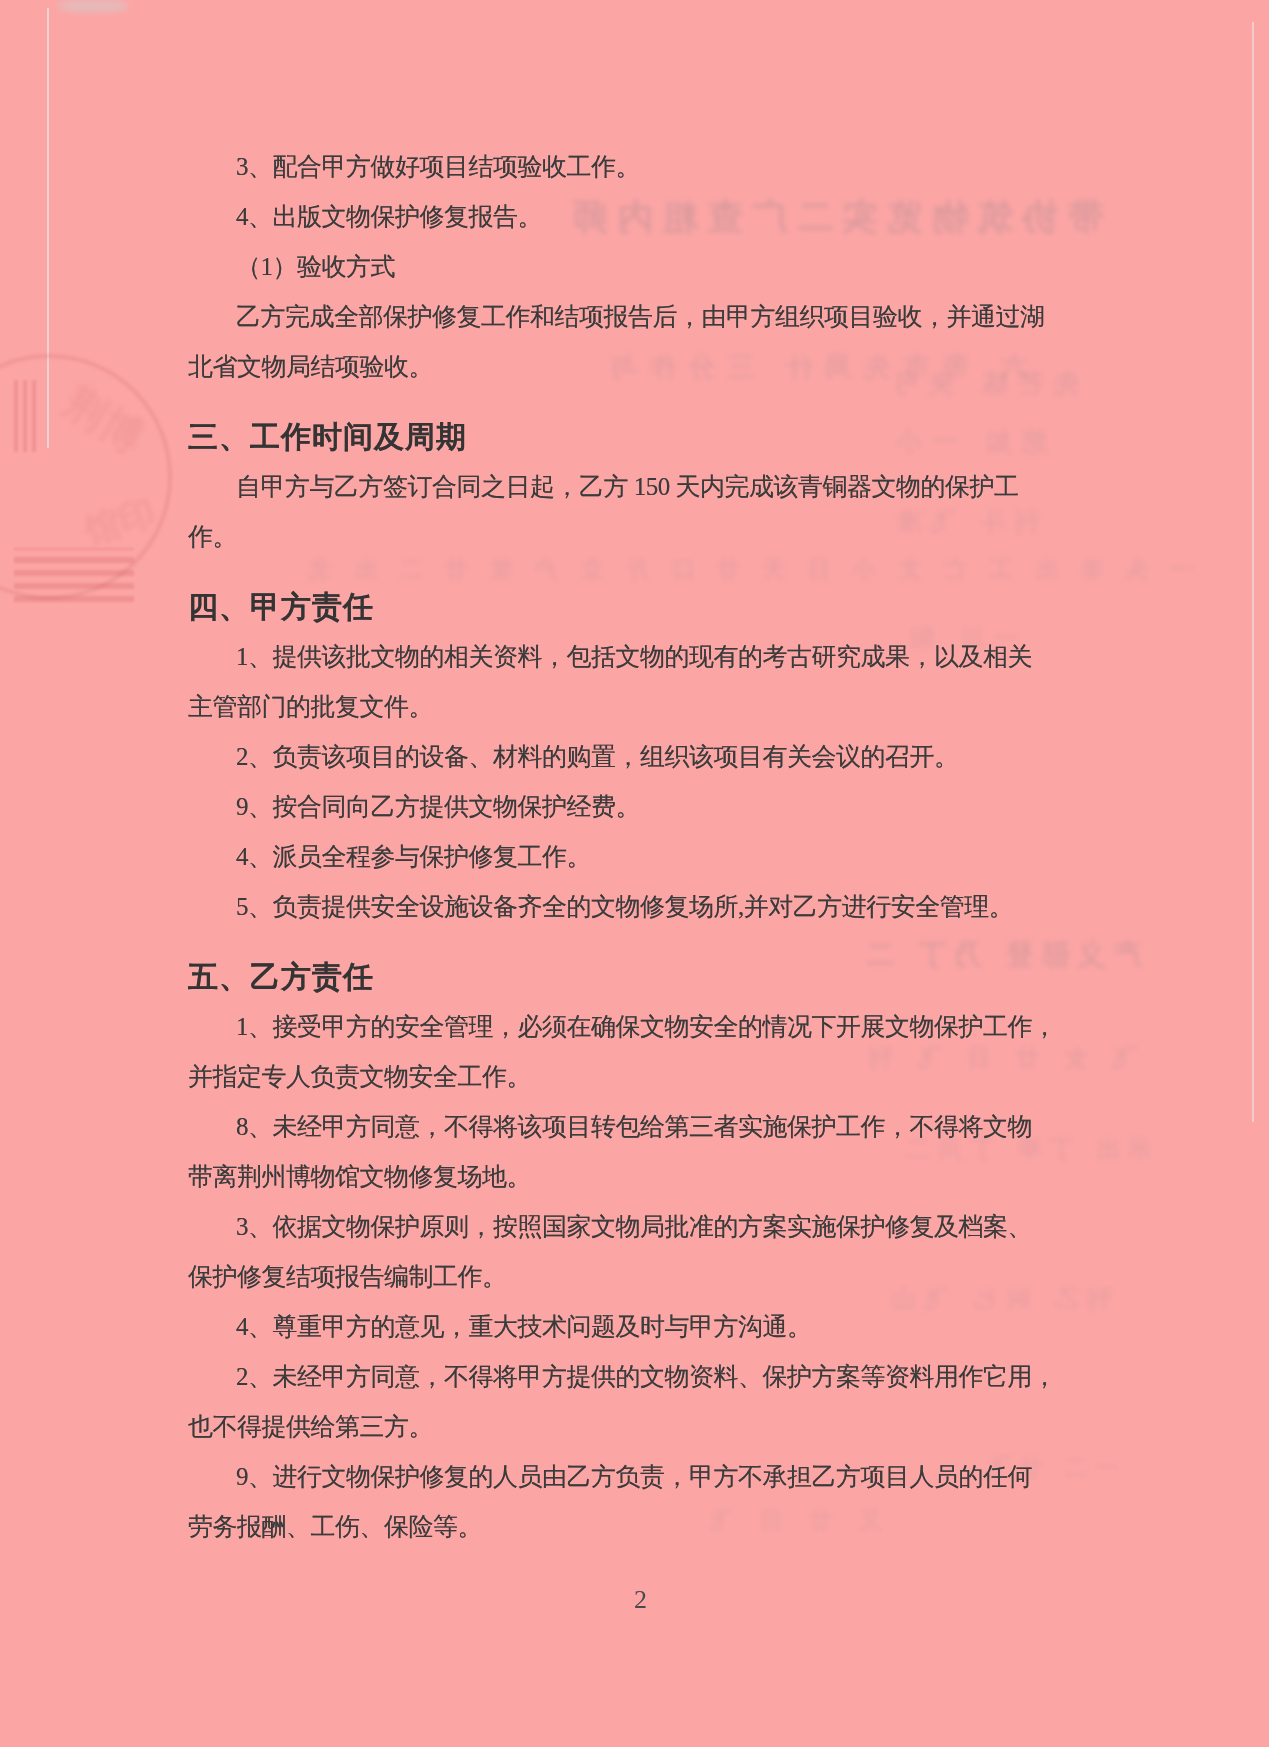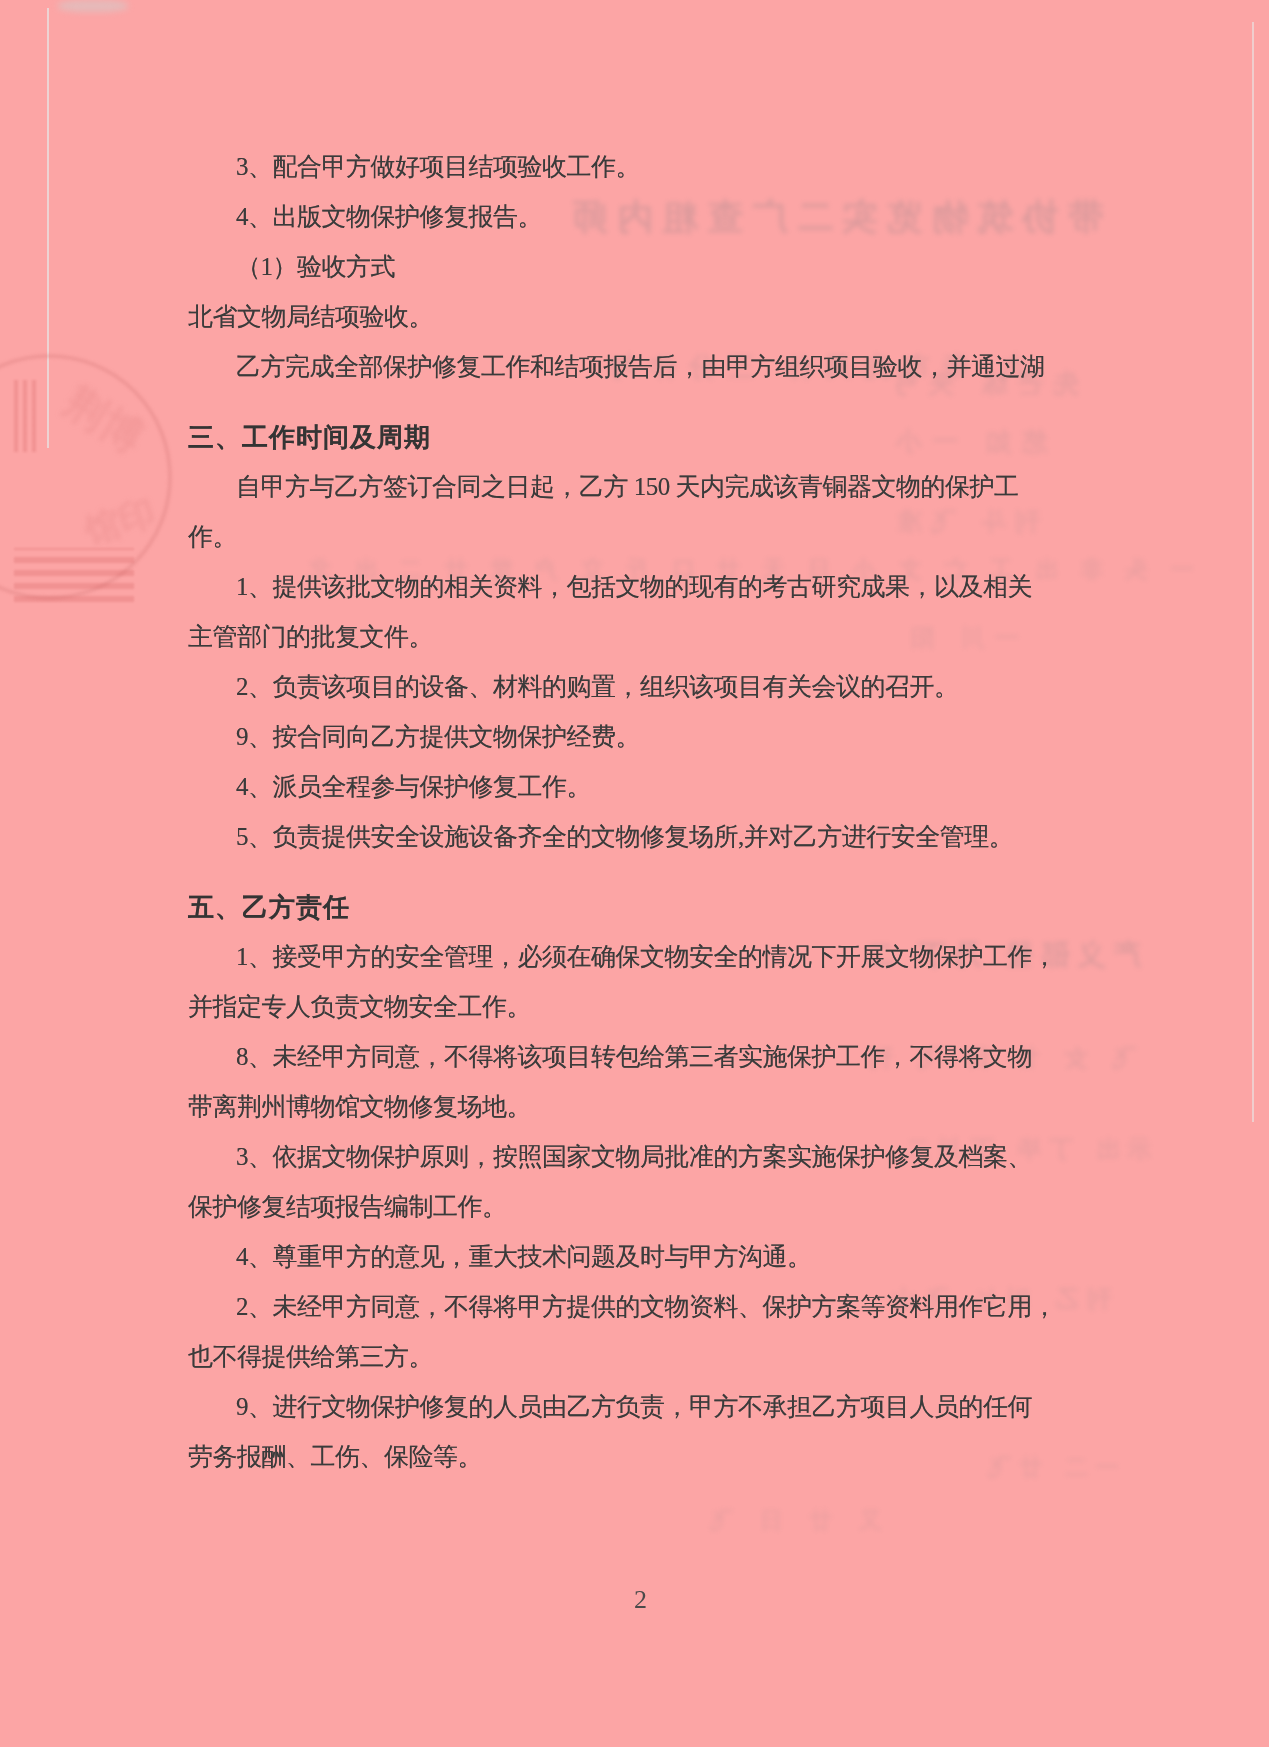--- a/index.html
+++ b/index.html
@@ -23,21 +23,21 @@
     position:absolute; left:188px; top:142px; width:845px;
   }
   .ln {
     font-size:25px; line-height:50px; letter-spacing:-0.5px;
     color:#3b3b3b; white-space:nowrap;
     text-shadow:0 0 0.6px rgba(70,70,70,.65);
   }
   .ind { text-indent:48px; }
   .hd {
     font-family:"Liberation Sans","DejaVu Sans",sans-serif;
-    font-weight:bold; font-size:26px; letter-spacing:1px;
+    font-weight:bold; font-size:30px; letter-spacing:1px;
     color:#343434; margin-top:20px;
     text-shadow:0 0 0.5px rgba(55,55,55,.6);
   }
   .pagenum {
     position:absolute; top:1585px; left:0; width:100%;
     text-align:center; font-size:26px; color:#4a4a4a;
     font-family:"Liberation Serif","DejaVu Serif",serif;
   }
 
   
@@ -100,25 +100,26 @@
   <div class="ghost" style="left:860px; top:1042px; font-size:24px; letter-spacing:9px; opacity:.13;">飞 女 廿 日 飞 刊</div>
   <div class="ghost" style="left:898px; top:1133px; font-size:24px; letter-spacing:8px; opacity:.12;">示出 丁毕 丁川二</div>
   <div class="ghost" style="left:882px; top:1283px; font-size:24px; letter-spacing:9px; opacity:.12;">刊乙 叫匕 飞山</div>
   <div class="ghost" style="left:980px; top:1452px; font-size:23px; letter-spacing:8px; opacity:.11;">一二 廿飞</div>
   <div class="ghost" style="left:700px; top:1505px; font-size:23px; letter-spacing:10px; opacity:.10;">又 廿 日 飞</div>
 
   <div class="content">
     <div class="ln ind">3、配合甲方做好项目结项验收工作。</div>
     <div class="ln ind">4、出版文物保护修复报告。</div>
     <div class="ln ind">（1）验收方式</div>
+    <div class="ln ind">乙方完成全部保护修复工作和结项报告后，由甲方组织项目验收，并通过湖</div>
     <div class="ln">北省文物局结项验收。</div>
-    <div class="ln ind">乙方完成全部保护修复工作和结项报告后，由甲方组织项目验收，并通过湖</div>
     <div class="ln hd">三、工作时间及周期</div>
     <div class="ln ind">自甲方与乙方签订合同之日起，乙方 150 天内完成该青铜器文物的保护工</div>
     <div class="ln">作。</div>
+    <div class="ln hd">四、甲方责任</div>
     <div class="ln ind">1、提供该批文物的相关资料，包括文物的现有的考古研究成果，以及相关</div>
     <div class="ln">主管部门的批复文件。</div>
     <div class="ln ind">2、负责该项目的设备、材料的购置，组织该项目有关会议的召开。</div>
     <div class="ln ind">9、按合同向乙方提供文物保护经费。</div>
     <div class="ln ind">4、派员全程参与保护修复工作。</div>
     <div class="ln ind">5、负责提供安全设施设备齐全的文物修复场所,并对乙方进行安全管理。</div>
     <div class="ln hd">五、乙方责任</div>
     <div class="ln ind">1、接受甲方的安全管理，必须在确保文物安全的情况下开展文物保护工作，</div>
     <div class="ln">并指定专人负责文物安全工作。</div>
     <div class="ln ind">8、未经甲方同意，不得将该项目转包给第三者实施保护工作，不得将文物</div>

